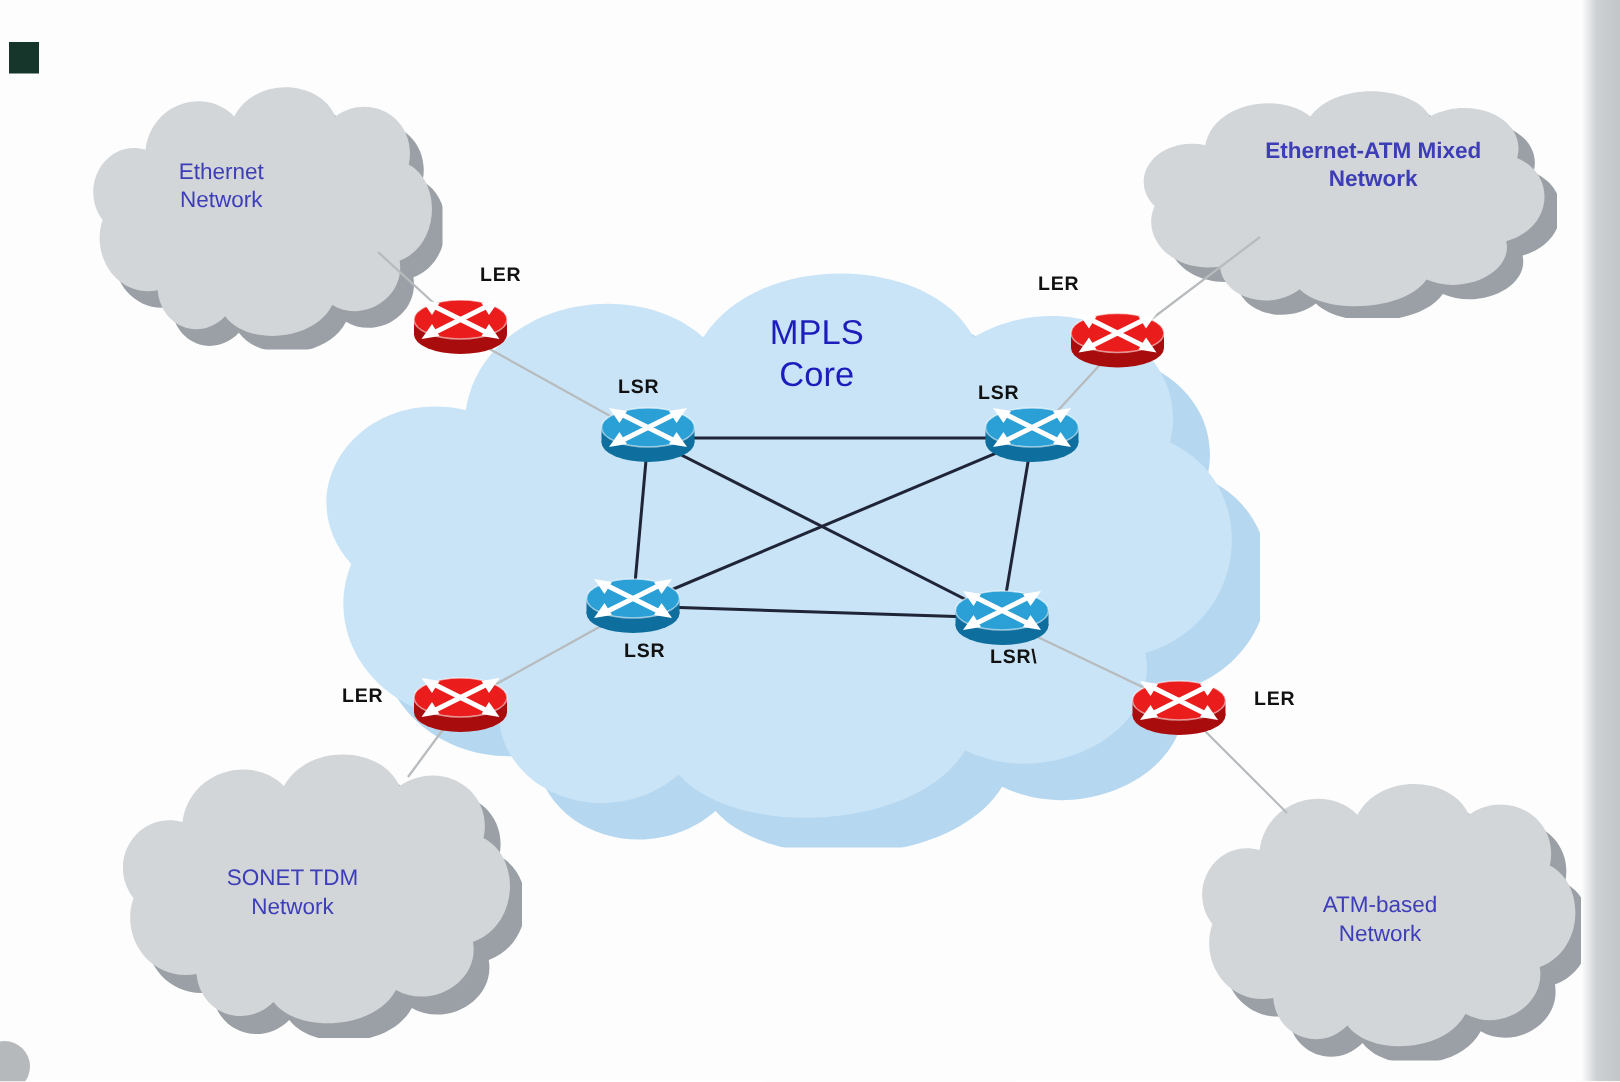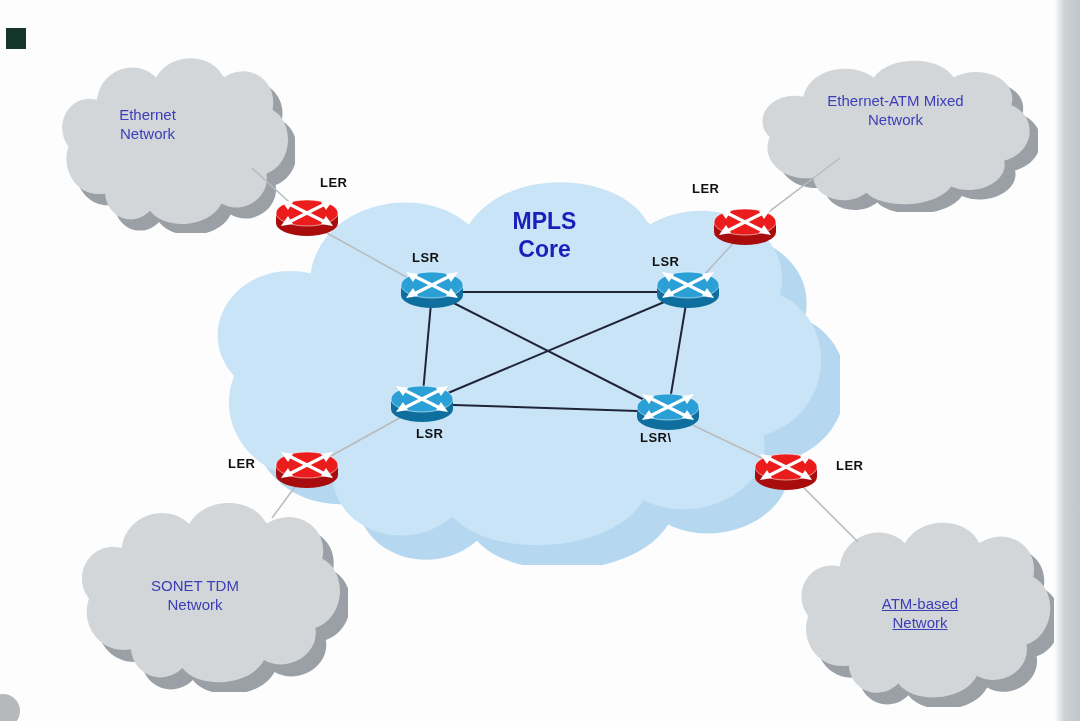--- a/index.html
+++ b/index.html
@@ -29,21 +29,21 @@
   .mesh-line{stroke:var(--line-dark,#1f2437);stroke-width:2;}
   .thin-line{stroke:var(--line-light,#b7bbbd);stroke-width:1.5;}
 
   .lbl{position:absolute;white-space:pre-line;text-align:center;}
   .cloud-label{
     color:var(--label-blue,#3d3db8);
     font-size:15px;line-height:1.25;text-align:center;
   }
   .core-label{
     color:var(--core-label-blue,#1d1dbb);
-    font-size:23px;font-weight:bold;line-height:1.2;text-align:center;
+    font-size:23px;font-weight:normal;line-height:1.2;text-align:center;
   }
   .router-label{
     color:#111;font-size:13px;font-weight:bold;letter-spacing:.5px;
   }
 
   .edge-strip{
     position:absolute;top:0;right:0;width:26px;height:721px;
     background:linear-gradient(to right,#ffffff 0%,#cdd1d3 40%,#c2c6c8 100%);
   }
   .corner-square{
@@ -112,33 +112,33 @@
     <use href="#router" class="router-blue" x="655" y="266" width="66" height="48"></use>
     <use href="#router" class="router-blue" x="389" y="380" width="66" height="48"></use>
     <use href="#router" class="router-blue" x="635" y="388" width="66" height="48"></use>
   </svg>
 
   <div class="lbl core-label" style="left:462px;top:208px;width:165px;">MPLS
 Core</div>
 
   <div class="lbl cloud-label" style="left:70px;top:106px;width:155px;">Ethernet
 Network</div>
-  <div class="lbl cloud-label" style="left:788px;top:92px;width:215px;">Ethernet-ATM Mixed
+  <div class="lbl cloud-label" style="left:808px;top:92px;width:215px;font-weight:bold;">Ethernet-ATM Mixed
 Network</div>
   <div class="lbl cloud-label" style="left:105px;top:577px;width:180px;">SONET TDM
 Network</div>
-  <div class="lbl cloud-label" style="left:825px;top:595px;width:190px;text-decoration:underline;">ATM-based
+  <div class="lbl cloud-label" style="left:825px;top:595px;width:190px;">ATM-based
 Network</div>
 
   <div class="lbl router-label" style="left:320px;top:175px;">LER</div>
   <div class="lbl router-label" style="left:692px;top:181px;">LER</div>
   <div class="lbl router-label" style="left:228px;top:456px;">LER</div>
   <div class="lbl router-label" style="left:836px;top:458px;">LER</div>
 
   <div class="lbl router-label" style="left:412px;top:250px;">LSR</div>
   <div class="lbl router-label" style="left:652px;top:254px;">LSR</div>
   <div class="lbl router-label" style="left:416px;top:426px;">LSR</div>
-  <div class="lbl router-label" style="left:640px;top:430px;">LSR\</div>
+  <div class="lbl router-label" style="left:660px;top:430px;">LSR\</div>
 
   <div class="edge-strip"></div>
   <div class="corner-square"></div>
   <div class="corner-arc"></div>
 </div>
 
 </body></html>

